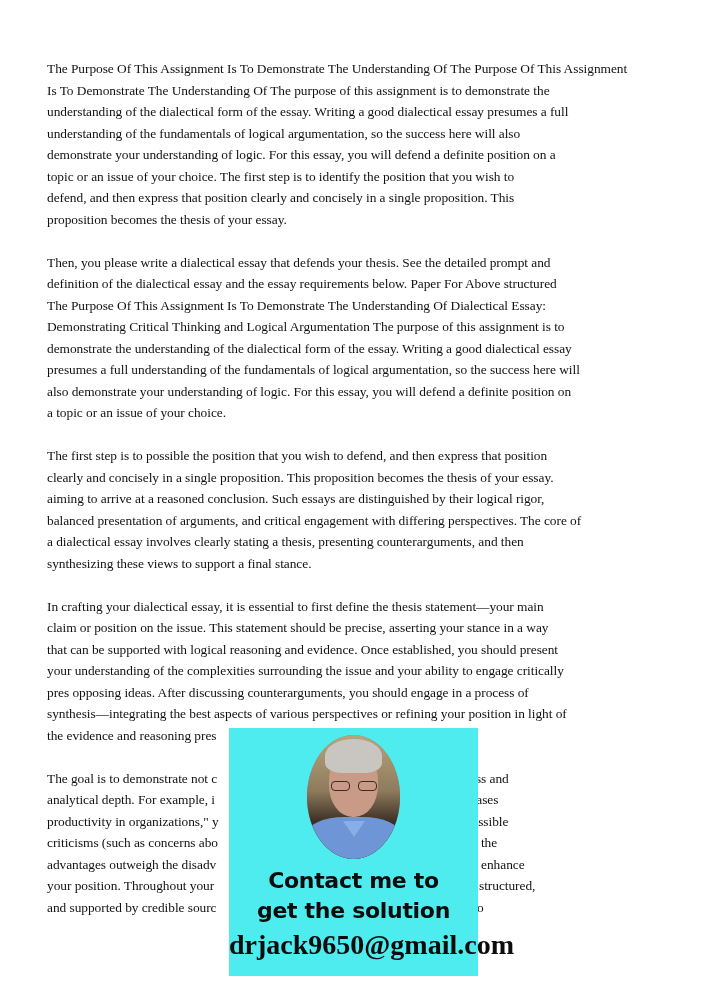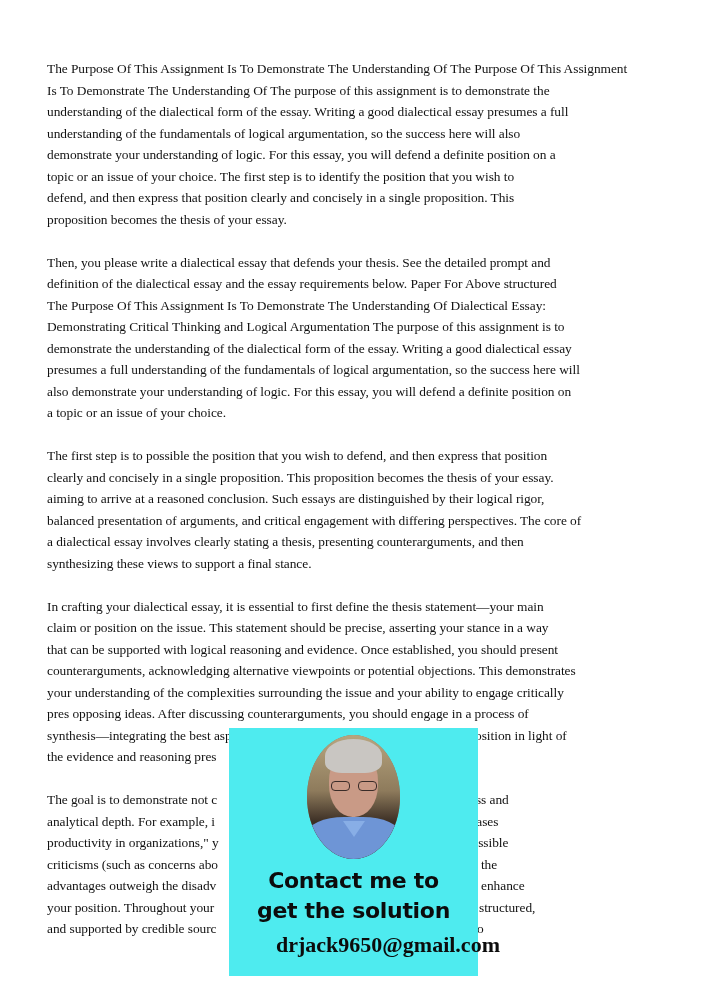--- a/index.html
+++ b/index.html
@@ -123,24 +123,23 @@
     }
     .promo-title.l1 { top: 138px; }
     .promo-title.l2 { top: 168px; }
     .promo-email {
       position: absolute;
       left: 0;
       top: 204px;
       width: 262px;
       font-family: "Liberation Serif", "DejaVu Serif", serif;
       font-weight: bold;
-      font-size: 22px;
+      font-size: 28px;
       line-height: 26px;
       color: #0c0c0c;
-      padding-left: 28px;
     }
   </style>
 </head>
 <body>
 
 <div class="page">
   <div class="para">
     <span class="line">The Purpose Of This Assignment Is To Demonstrate The Understanding Of The Purpose Of This Assignment</span>
     <span class="line">Is To Demonstrate The Understanding Of The purpose of this assignment is to demonstrate the</span>
     <span class="line">understanding of the dialectical form of the essay. Writing a good dialectical essay presumes a full</span>
@@ -165,21 +164,20 @@
     <span class="line">clearly and concisely in a single proposition. This proposition becomes the thesis of your essay.</span>
     <span class="line">aiming to arrive at a reasoned conclusion. Such essays are distinguished by their logical rigor,</span>
     <span class="line">balanced presentation of arguments, and critical engagement with differing perspectives. The core of</span>
     <span class="line">a dialectical essay involves clearly stating a thesis, presenting counterarguments, and then</span>
     <span class="line">synthesizing these views to support a final stance.</span>
   </div>
   <div class="para">
     <span class="line">In crafting your dialectical essay, it is essential to first define the thesis statement—your main</span>
     <span class="line">claim or position on the issue. This statement should be precise, asserting your stance in a way</span>
     <span class="line">that can be supported with logical reasoning and evidence. Once established, you should present</span>
-    <span class="line">counterarguments, acknowledging alternative viewpoints or potential objections. This demonstrates</span>
     <span class="line">your understanding of the complexities surrounding the issue and your ability to engage critically</span>
     <span class="line">pres opposing ideas. After discussing counterarguments, you should engage in a process of</span>
     <span class="line">synthesis—integrating the best aspects of various perspectives or refining your position in light of</span>
     <span class="line">the evidence and reasoning pres</span>
   </div>
   <div class="para">
     <span class="line" style="white-space:pre">The goal is to demonstrate not c                                                      llectual openness and</span>
     <span class="line" style="white-space:pre">analytical depth. For example, i                                                        ote work increases</span>
     <span class="line" style="white-space:pre">productivity in organizations," y                                                      nce, address possible</span>
     <span class="line" style="white-space:pre">criticisms (such as concerns abo                                                      then argue how the</span>

